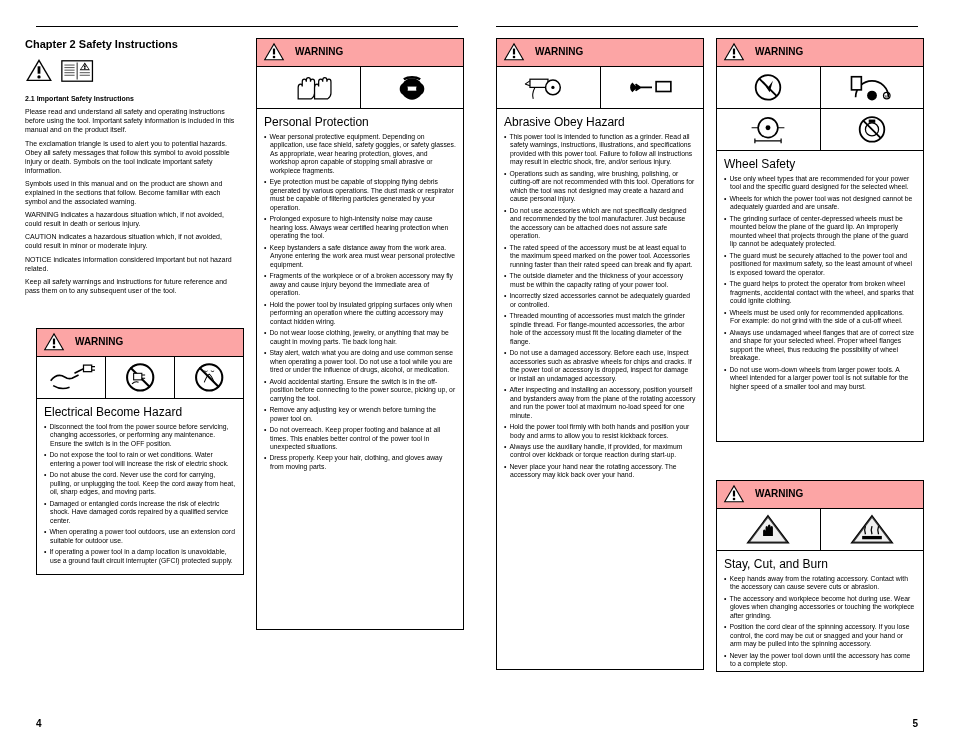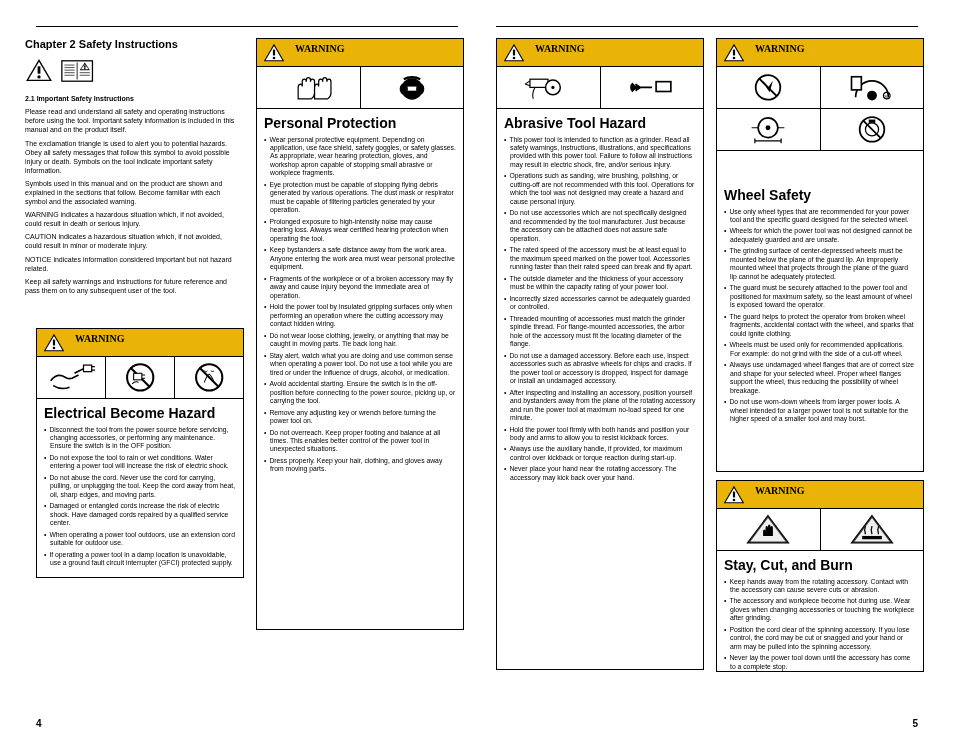--- a/index.html
+++ b/index.html
@@ -35,44 +35,44 @@
   .heading-section { font-weight: bold; font-size: 11px; margin-bottom: 4px; text-align: left; }
   .intro-text { font-size: 7px; line-height: 1.3; }
   p { margin-bottom: 4px; }
 
   .wbox {
     border: 1.5px solid #000;
     width: 208px;
     background: #fff;
   }
   .whead {
-    background: #eab308;
+    background: #fca5a5;
     border-bottom: 1.5px solid #000;
     display: flex;
+    align-items: center;
     padding: 4px 6px;
     height: 28px;
-    font-family: Liberation Serif, serif;
   }
   .whead .wtitle { font-weight: bold; font-size: 10px; margin-left: 10px; }
   .picto-row {
     display: flex;
     border-bottom: 1.5px solid #000;
     height: 42px;
   }
   .picto {
     flex: 1;
     display: flex;
     align-items: center;
     justify-content: center;
     border-right: 1.5px solid #000;
   }
   .picto:last-child { border-right: none; }
   .picto svg { width: 80%; height: 80%; }
   .wbody { padding: 6px 7px; font-size: 6.8px; line-height: 1.25; }
-  .wbody-title { font-weight: bold; font-size: 14px; margin-bottom: 3px; }
+  .wbody-title { font-weight: normal; font-size: 12px; margin-bottom: 3px; }
   ul { list-style: none; padding-left: 0; }
   li { margin-bottom: 3px; padding-left: 6px; text-indent: -6px; }
   li::before { content: "•"; margin-right: 3px; }
 
   .mini-icon { display: inline-block; vertical-align: middle; }
 
   
   .box-electrical { position: absolute; left: 36px; top: 328px; }
   .box-personal { }
   .box-abrasive { }
@@ -254,21 +254,21 @@
       <div class="picto">
         <svg viewBox="0 0 60 40">
             <rect x="34" y="12" width="20" height="14" fill="#000"></rect>
             <rect x="36" y="14" width="16" height="10" fill="#fff"></rect>
             <path d="M10 20 h20 M10 16 l6 4 l-6 4" fill="#000" stroke="#000" stroke-width="2"></path>
             <path d="M6 14 a8 8 0 0 0 0 12 l6 -6 z" fill="#000"></path>
           </svg>
       </div>
     </div>
     <div class="wbody" style="height:560px;">
-      <div class="wbody-title">Abrasive Tool Hazard</div>
+      <div class="wbody-title">Abrasive Obey Hazard</div>
       <ul>
         <li>This power tool is intended to function as a grinder. Read all safety warnings, instructions, illustrations, and specifications provided with this power tool. Failure to follow all instructions may result in electric shock, fire, and/or serious injury.</li>
         <li>Operations such as sanding, wire brushing, polishing, or cutting-off are not recommended with this tool. Operations for which the tool was not designed may create a hazard and cause personal injury.</li>
         <li>Do not use accessories which are not specifically designed and recommended by the tool manufacturer. Just because the accessory can be attached does not assure safe operation.</li>
         <li>The rated speed of the accessory must be at least equal to the maximum speed marked on the power tool. Accessories running faster than their rated speed can break and fly apart.</li>
         <li>The outside diameter and the thickness of your accessory must be within the capacity rating of your power tool.</li>
         <li>Incorrectly sized accessories cannot be adequately guarded or controlled.</li>
         <li>Threaded mounting of accessories must match the grinder spindle thread. For flange-mounted accessories, the arbor hole of the accessory must fit the locating diameter of the flange.</li>
         <li>Do not use a damaged accessory. Before each use, inspect accessories such as abrasive wheels for chips and cracks. If the power tool or accessory is dropped, inspect for damage or install an undamaged accessory.</li>
         <li>After inspecting and installing an accessory, position yourself and bystanders away from the plane of the rotating accessory and run the power tool at maximum no-load speed for one minute.</li>
@@ -323,21 +323,21 @@
       </div>
       <div class="picto">
         <svg viewBox="0 0 60 40">
             <circle cx="30" cy="20" r="15" fill="none" stroke="#000" stroke-width="2.2"></circle>
             <line x1="19" y1="9" x2="41" y2="31" stroke="#000" stroke-width="2.2"></line>
             <circle cx="30" cy="20" r="8" fill="none" stroke="#000" stroke-width="1.5"></circle>
             <rect x="26" y="8" width="8" height="4" fill="#000"></rect>
           </svg>
       </div>
     </div>
-    <div class="wbody" style="height:290px;margin-top:30px;">
+    <div class="wbody" style="height:290px;">
       <div class="wbody-title">Wheel Safety</div>
       <ul>
         <li>Use only wheel types that are recommended for your power tool and the specific guard designed for the selected wheel.</li>
         <li>Wheels for which the power tool was not designed cannot be adequately guarded and are unsafe.</li>
         <li>The grinding surface of center-depressed wheels must be mounted below the plane of the guard lip. An improperly mounted wheel that projects through the plane of the guard lip cannot be adequately protected.</li>
         <li>The guard must be securely attached to the power tool and positioned for maximum safety, so the least amount of wheel is exposed toward the operator.</li>
         <li>The guard helps to protect the operator from broken wheel fragments, accidental contact with the wheel, and sparks that could ignite clothing.</li>
         <li>Wheels must be used only for recommended applications. For example: do not grind with the side of a cut-off wheel.</li>
         <li>Always use undamaged wheel flanges that are of correct size and shape for your selected wheel. Proper wheel flanges support the wheel, thus reducing the possibility of wheel breakage.</li>
         <li>Do not use worn-down wheels from larger power tools. A wheel intended for a larger power tool is not suitable for the higher speed of a smaller tool and may burst.</li>

